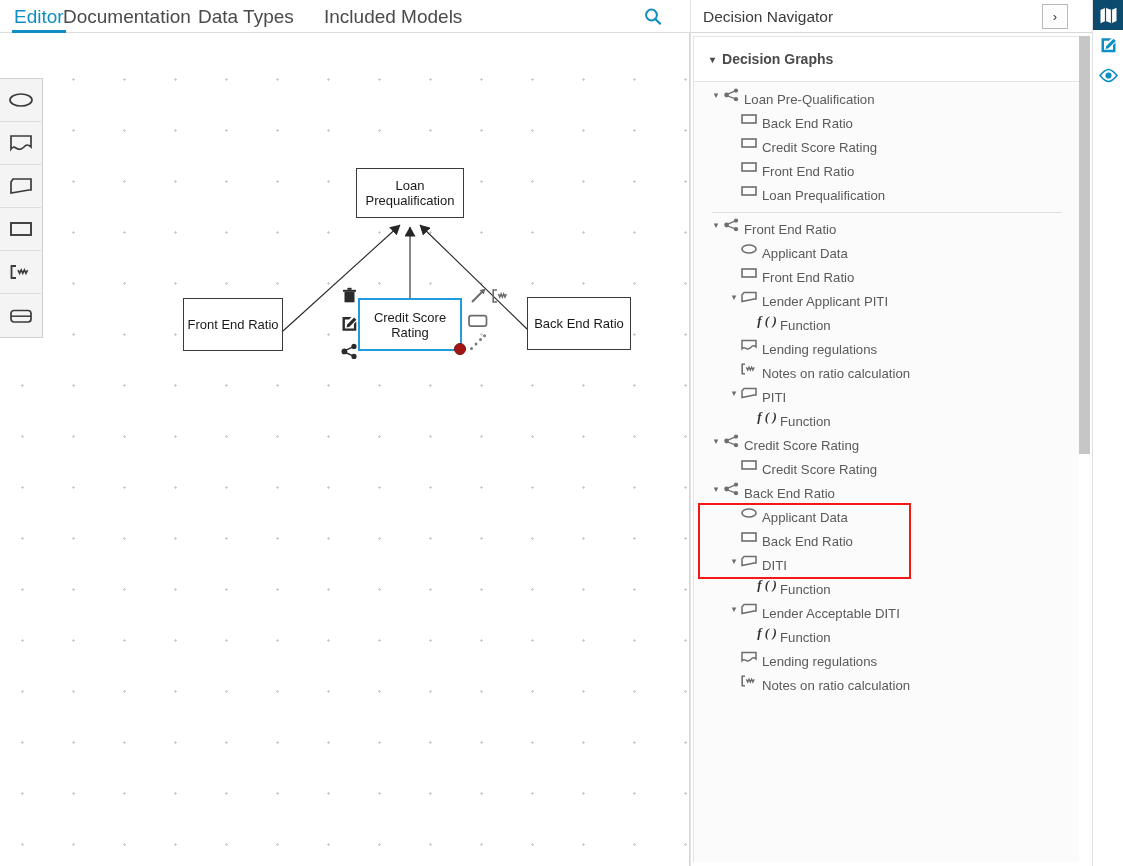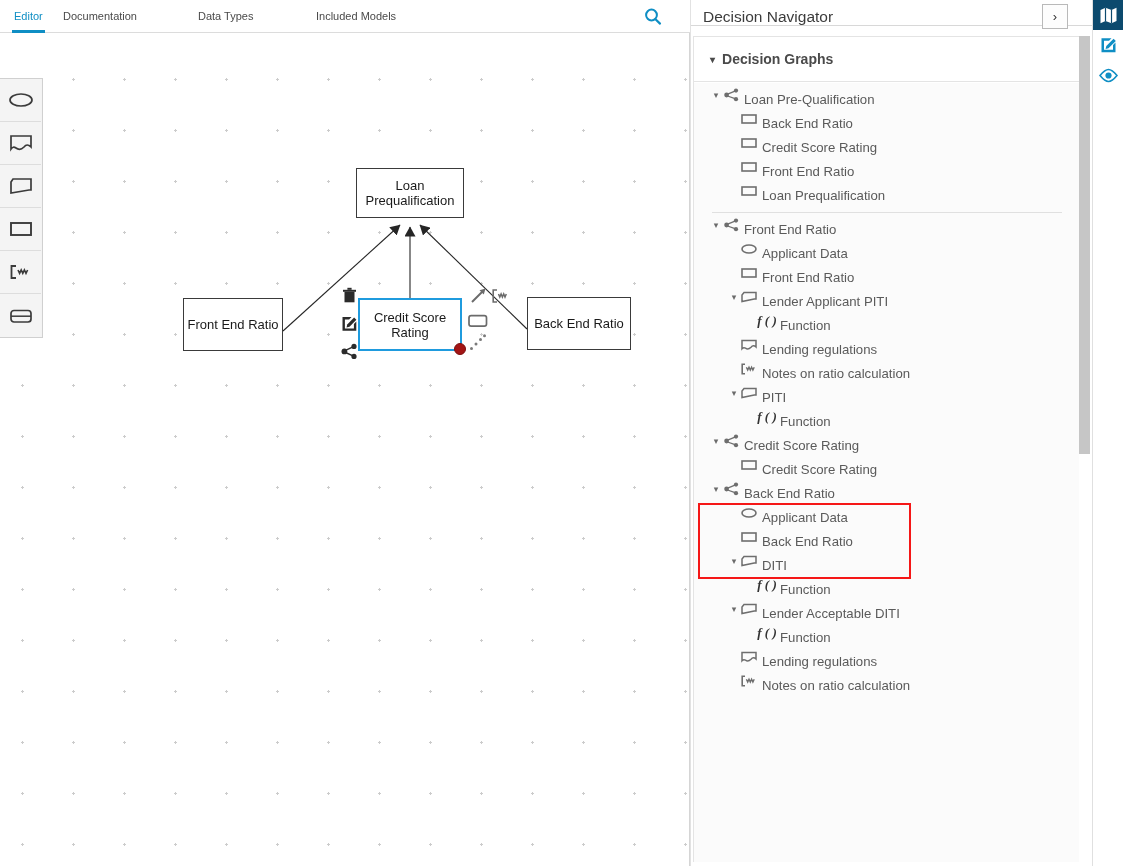--- a/index.html
+++ b/index.html
@@ -15,21 +15,21 @@
   #editor-pane {
     position: absolute; left: 0; top: 0; width: 690px; height: 866px;
     background: #fff; border-right: 1px solid #d5d5d5;
   }
   #tabbar {
     position: relative; height: 33px; width: 690px;
     border-bottom: 1px solid #dcdcdc; background: #fff;
   }
   .tab {
     position: absolute; top: 0; height: 33px; line-height: 33px;
-    font-size: 11px; color: #4a4a4a; cursor: pointer;
+    font-size: 19px; color: #4a4a4a; cursor: pointer;
     padding: 0 2px; white-space: nowrap;
   }
   .tab.active { color: #0f8ec4; }
   .tab.active::after {
     content: ""; position: absolute; left: 0; right: 0; bottom: 0;
     height: 3px; background: #0f8ec4;
   }
   #search-icon-wrap {
     position: absolute; right: 26px; top: 6px; width: 22px; height: 22px;
     cursor: pointer;
@@ -78,21 +78,21 @@
   
   .ctx-tools { position: absolute; display: flex; flex-direction: column; gap: 8px; z-index: 25; }
   .ctx-tool { width: 20px; height: 20px; display: flex; align-items: center; justify-content: center; cursor: pointer; }
 
   
   #nav-pane {
     position: absolute; left: 690px; top: 0; width: 402px; height: 866px;
     background: #ffffff; border-left: 1px solid #e2e2e2;
   }
   #nav-header {
-    position: relative; height: 26px; width: 402px;
+    position: relative; height: 33px; width: 402px;
     border-bottom: 1px solid #d8d8d8; background: #fff;
   }
   #nav-title {
     position: absolute; left: 12px; top: 0; line-height: 33px;
     font-size: 15.5px; color: #3c3c3c;
   }
   #collapse-btn {
     position: absolute; right: 25px; top: 4px;
     width: 26px; height: 25px;
     border: 1px solid #b9b9b9; background: #fdfdfd;
@@ -164,21 +164,21 @@
 <body>
 
 <div id="app">
 
   <div id="editor-pane">
 
     <div id="tabbar">
       <div class="tab active" style="left:12px">Editor</div>
       <div class="tab" style="left:61px">Documentation</div>
       <div class="tab" style="left:196px">Data Types</div>
-      <div class="tab" style="left:314px">Included Models</div>
+      <div class="tab" style="left:322px">Included Models</div>
 
       <div id="search-icon-wrap">
         <svg width="22" height="22" viewBox="0 0 22 22">
           <circle cx="9.5" cy="9" r="5.4" fill="none" stroke="#0f8ec4" stroke-width="2"></circle>
           <line x1="13.5" y1="13.2" x2="18" y2="17.6" stroke="#0f8ec4" stroke-width="2.2" stroke-linecap="round"></line>
         </svg>
       </div>
     </div>
 
     <div id="canvas">

